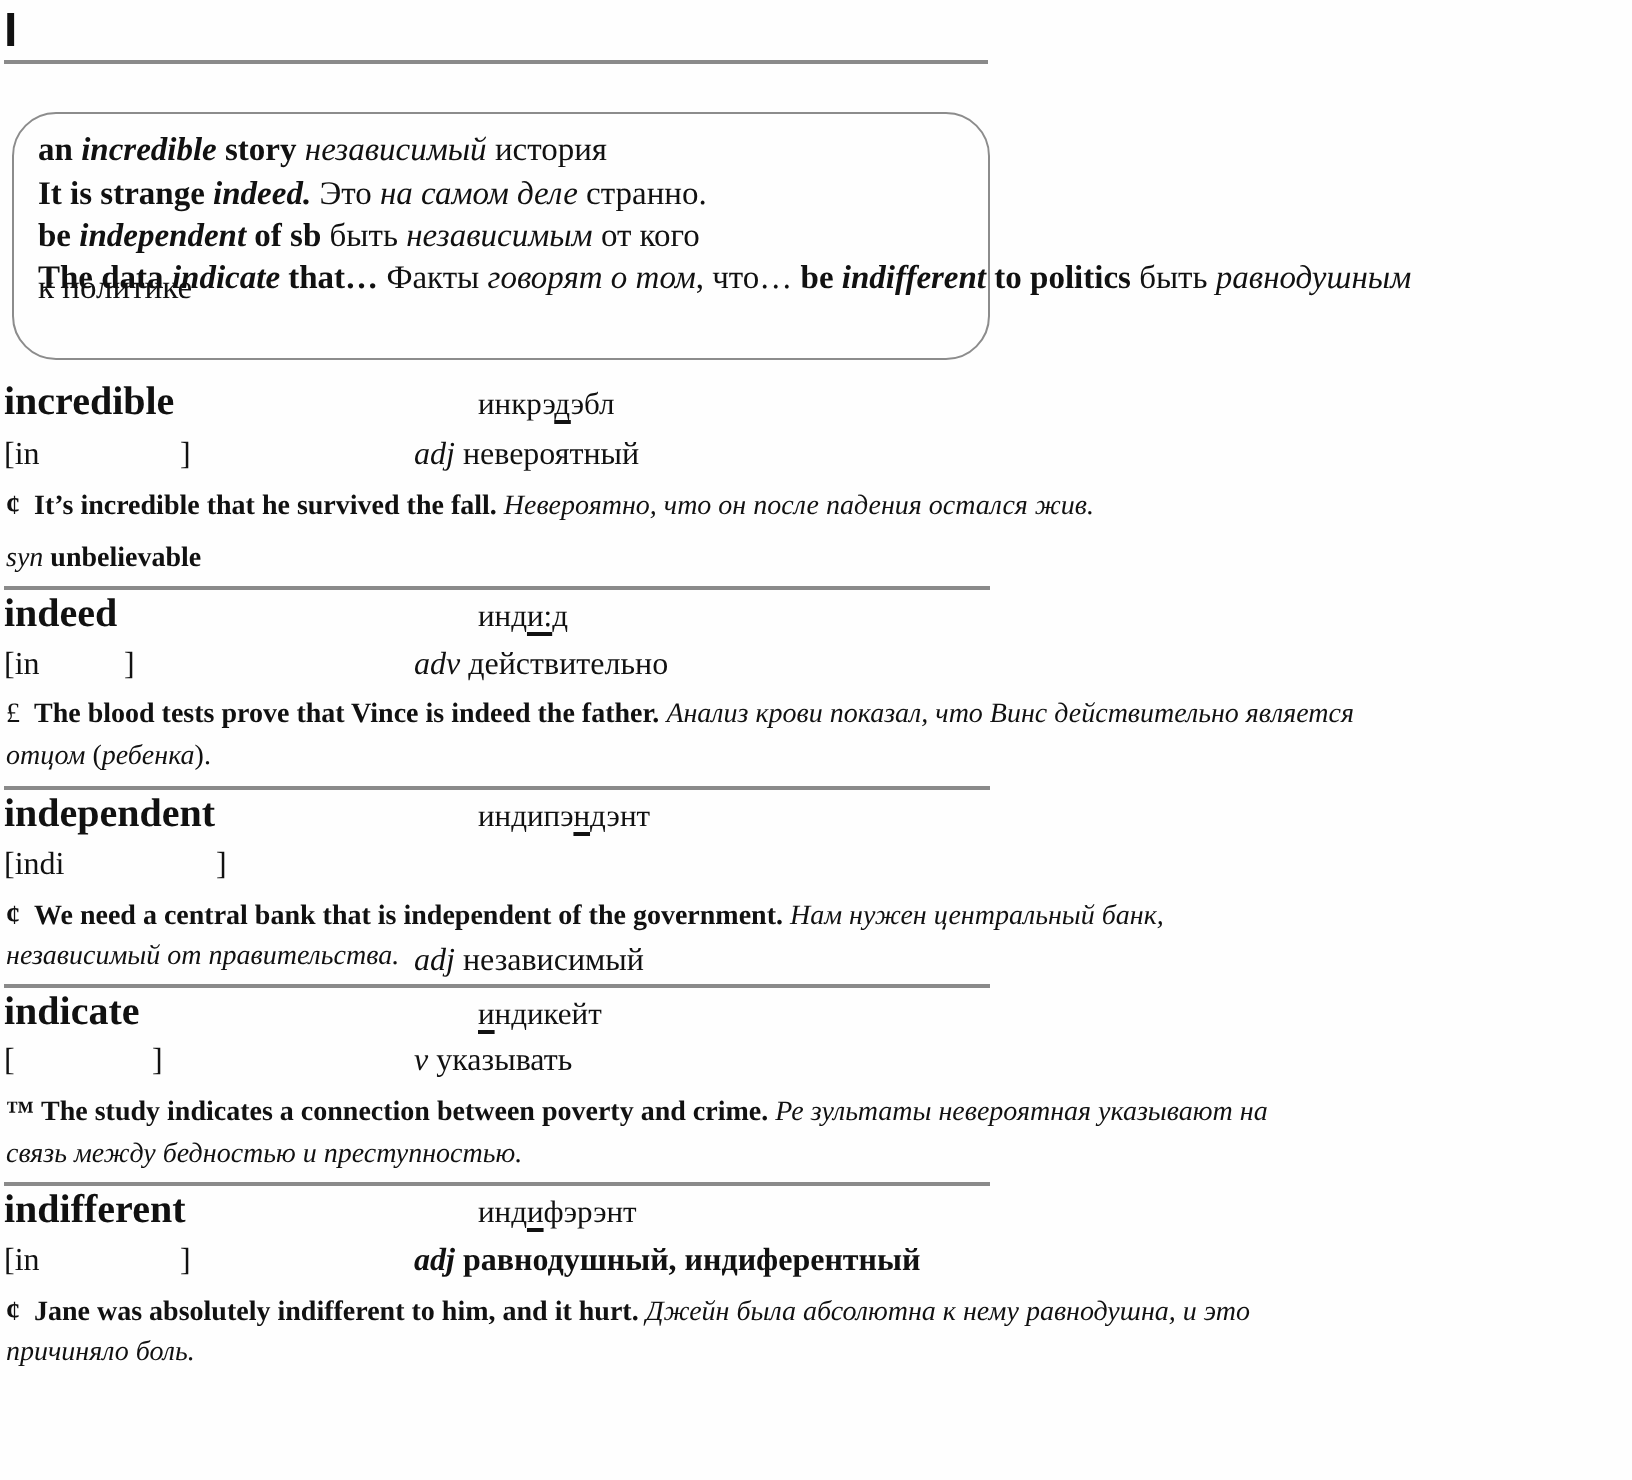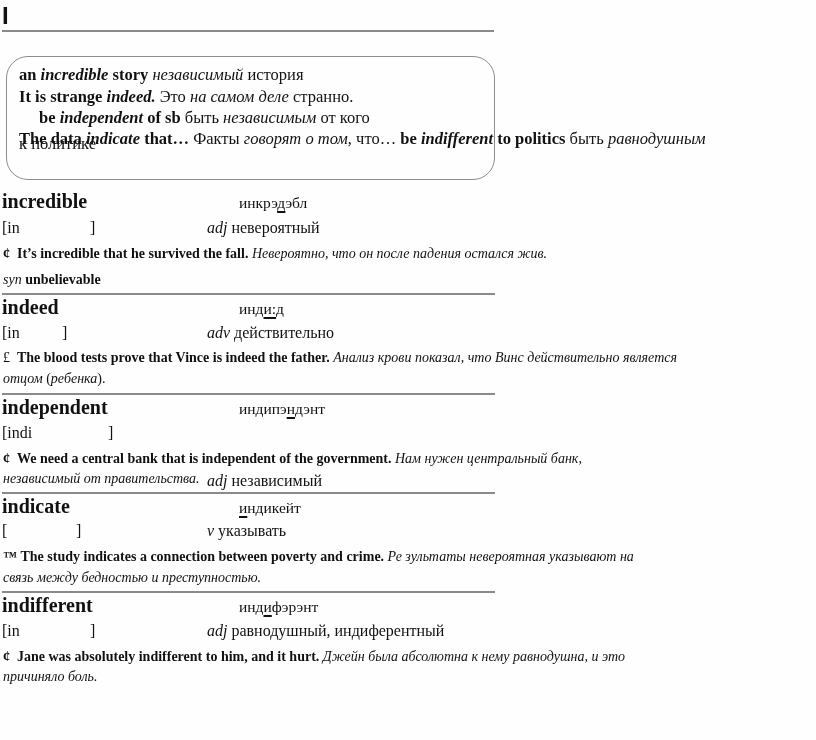--- a/index.html
+++ b/index.html
@@ -21,21 +21,21 @@
 </head>
 <body>
 
 <div class="abs letter">I</div>
 <div class="hrule" style="left:2px; top:30px; width:492px;"></div>
 
 <div class="box"></div>
 <div id="phrase-lines">
     <div class="abs phr" style="left: 19px; top: 64px;"><span class="b">an </span><span class="b i">incredible</span><span class="b"> story </span><span class="i">независимый</span><span> история</span></div>
     <div class="abs phr" style="left: 19px; top: 86px;"><span class="b">It is strange </span><span class="b i">indeed.</span><span> Это </span><span class="i">на самом деле</span><span> странно.</span></div>
-    <div class="abs phr" style="left: 19px; top: 107px; margin-left: 20px;"><span class="b">be </span><span class="b i">independent</span><span class="b"> of sb</span><span> быть </span><span class="i">независимым</span><span> от кого</span></div>
+    <div class="abs phr" style="left: 19px; top: 107px;"><span class="b">be </span><span class="b i">independent</span><span class="b"> of sb</span><span> быть </span><span class="i">независимым</span><span> от кого</span></div>
     <div class="abs phr" style="left: 19px; top: 128px;"><span class="b">The data </span><span class="b i">indicate</span><span class="b"> that…</span><span> Факты </span><span class="i">говорят о том</span><span>, что… </span><span class="b">be </span><span class="b i">indifferent</span><span class="b"> to politics</span><span> быть </span><span class="i">равнодушным</span></div>
     <div class="abs phr" style="left: 19px; top: 133px;"><span>к политике</span></div>
   </div>
 
 <div>
   <div class="abs hw" style="left:2px; top:189px;">incredible</div>
   <div class="abs ru" style="left:207px; top:193px;"><span>инкр</span><span>э</span><span class="ul">д</span><span>эбл</span></div>
   <div class="abs tr" style="left:2px; top:218px;">[in</div>
   <div class="abs tr" style="left:90px; top:218px;">]</div>
   <div class="abs tr" style="left:207px; top:218px;"><span class="i">adj</span> <span>невероятный</span></div>
@@ -75,16 +75,16 @@
   <div class="abs ex" style="left:3px; top:547px;"><span class="b">™</span> <span class="b">The study indicates a connection between poverty and crime.</span> <span class="i">Ре зультаты невероятная указывают на</span></div>
   <div class="abs ex" style="left:3px; top:568px;"><span class="i">связь между бедностью и преступностью.</span></div>
   <div class="hrule" style="left:2px; top:591px; width:493px;"></div>
 </div>
 
 <div>
   <div class="abs hw" style="left:2px; top:593px;">indifferent</div>
   <div class="abs ru" style="left:207px; top:597px;"><span>инд</span><span class="ul">и</span><span>фэрэнт</span></div>
   <div class="abs tr" style="left:2px; top:621px;">[in</div>
   <div class="abs tr" style="left:90px; top:621px;">]</div>
-  <div class="abs tr" style="left:207px; top:621px;"><span class="i">adj</span> <span>равнодушный, индиферентный</span></div>
+  <div class="abs tr" style="left:207px; top:621px;font-weight:bold;"><span class="i">adj</span> <span>равнодушный, индиферентный</span></div>
   <div class="abs ex" style="left:3px; top:647px;"><span class="b">¢</span>&nbsp; <span class="b">Jane was absolutely indifferent to him, and it hurt.</span> <span class="i">Джейн была абсолютна к нему равнодушна, и это</span></div>
   <div class="abs ex" style="left:3px; top:667px;"><span class="i">причиняло боль.</span></div>
 </div>
 
 </body></html>

